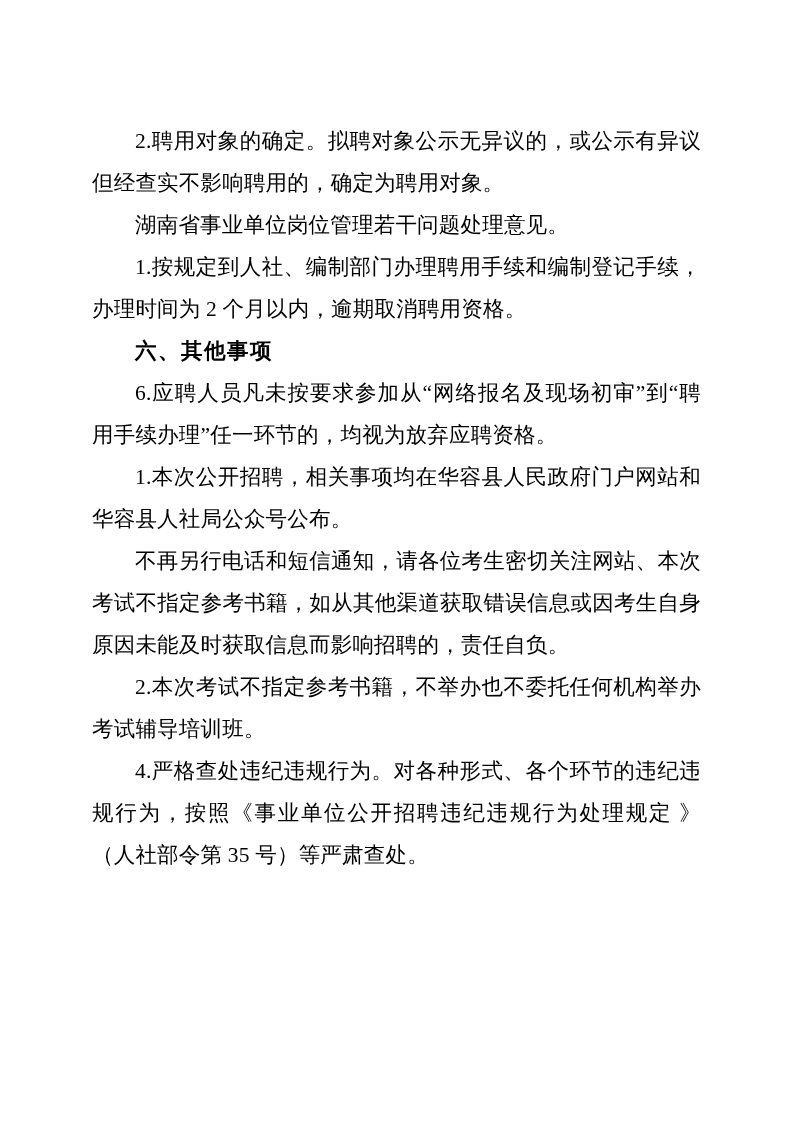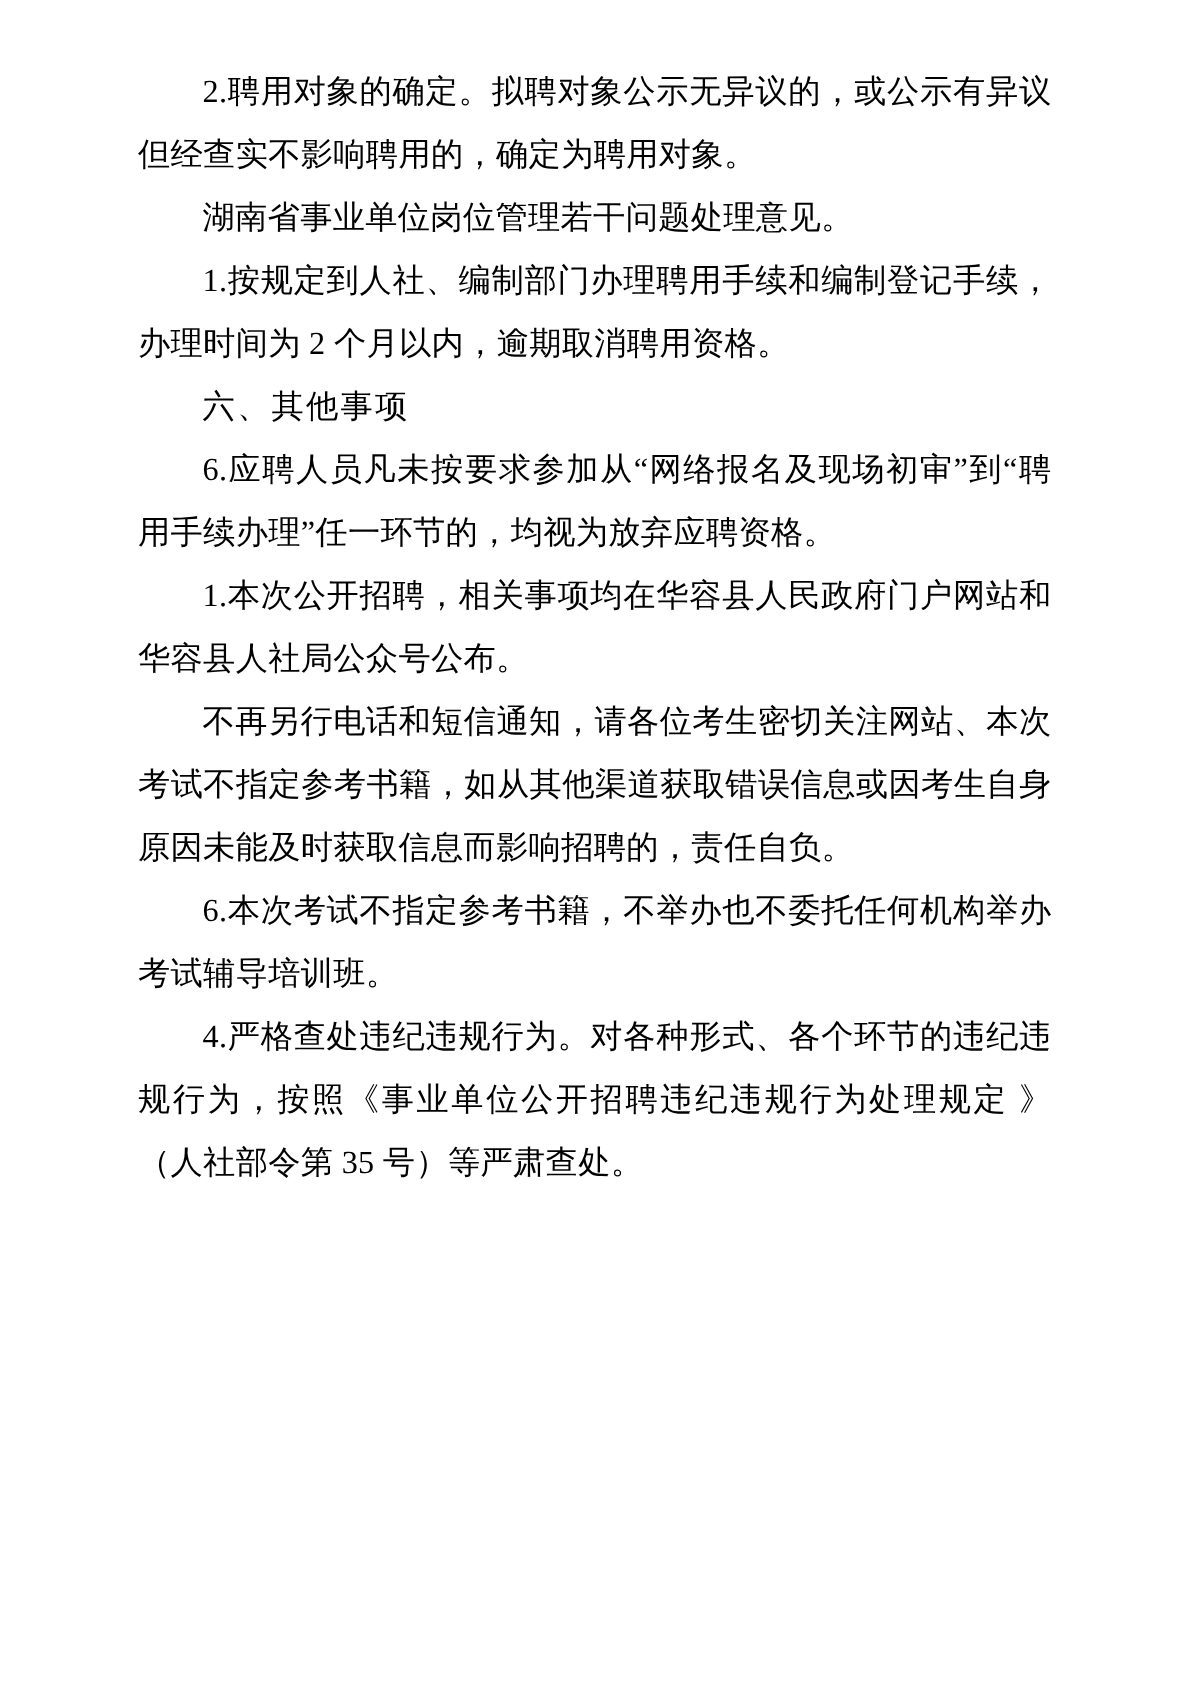--- a/index.html
+++ b/index.html
@@ -12,21 +12,21 @@
     background: #ffffff;
     font-family: "Liberation Serif", "DejaVu Serif", serif;
     color: #000000;
     overflow: hidden;
   }
   .page {
     position: relative;
     width: 793px;
     height: 1122px;
     box-sizing: border-box;
-    padding: 40px 92px 60px 92px;
+    padding: 120px 92px 60px 92px;
   }
   .doc-body {
     font-size: 21.5px;
     line-height: 42px;
     text-align: justify;
     text-justify: inter-ideograph;
     letter-spacing: 0.2px;
   }
   p {
     margin: 0;
@@ -36,21 +36,21 @@
     text-indent: 2em;
   }
   .heading {
     text-indent: 2em;
     font-weight: bold;
     font-family: "Liberation Sans", "DejaVu Sans", sans-serif;
     letter-spacing: 1px;
   }
   .heading-major {
     text-indent: 2em;
-    font-weight: normal;
+    font-weight: bold;
     font-family: "Liberation Sans", "DejaVu Sans", sans-serif;
     letter-spacing: 1.5px;
   }
 </style>
 </head>
 <body>
 
 <div class="page">
   <div class="doc-body">
 
@@ -64,18 +64,18 @@
 
 
     <p class="heading-major">六、其他事项</p>
 
     <p class="para">6.应聘人员凡未按要求参加从“网络报名及现场初审”到“聘用手续办理”任一环节的，均视为放弃应聘资格。</p>
 
     <p class="para">1.本次公开招聘，相关事项均在华容县人民政府门户网站和华容县人社局公众号公布。</p>
 
     <p class="para">不再另行电话和短信通知，请各位考生密切关注网站、本次考试不指定参考书籍，如从其他渠道获取错误信息或因考生自身原因未能及时获取信息而影响招聘的，责任自负。</p>
 
-    <p class="para">6.本次考试不指定参考书籍，不举办也不委托任何机构举办考试辅导培训班。</p>
+    <p class="para">2.本次考试不指定参考书籍，不举办也不委托任何机构举办考试辅导培训班。</p>
 
     <p class="para">4.严格查处违纪违规行为。对各种形式、各个环节的违纪违规行为，按照《事业单位公开招聘违纪违规行为处理规定 》（人社部令第 35 号）等严肃查处。</p>
 
   </div>
 </div>
 
 </body></html>

